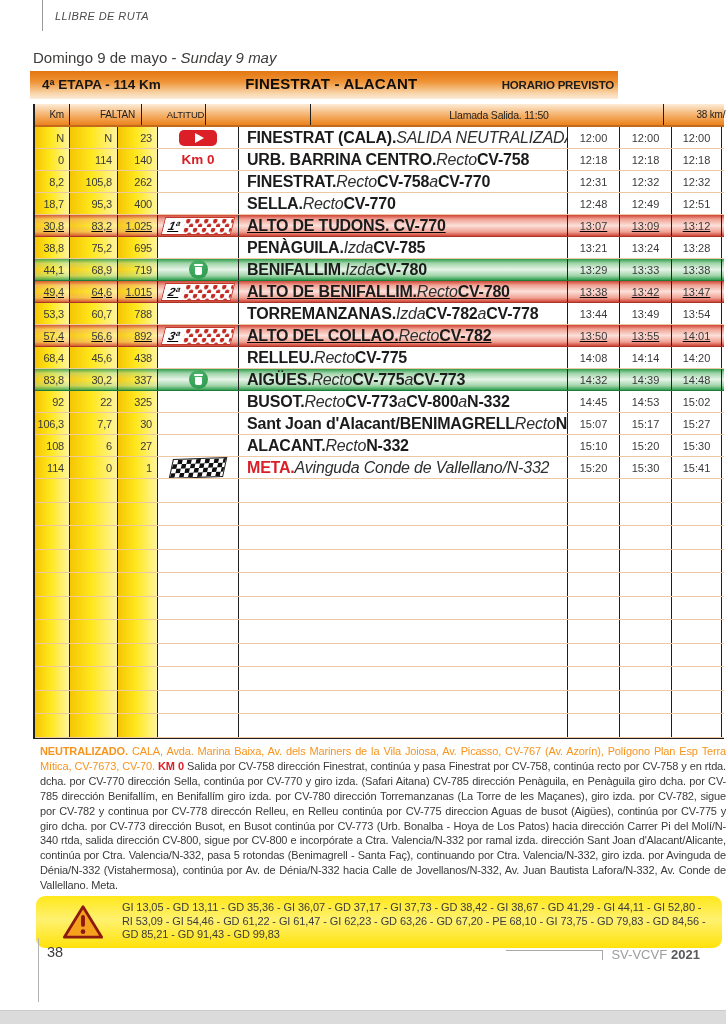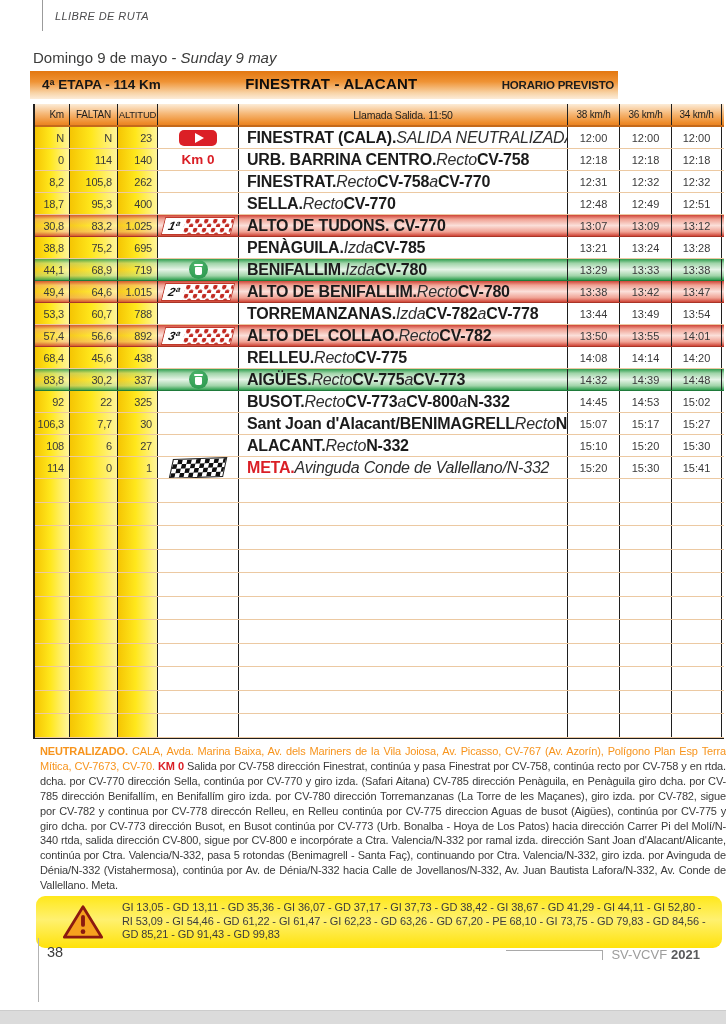--- a/index.html
+++ b/index.html
@@ -21,33 +21,33 @@
   .stage-bar .cellwrap{display:flex;width:100%;align-items:baseline;padding-bottom:3px;}
   .stage-left{font-weight:bold;font-size:13.5px;color:#161616;padding-left:12px;white-space:nowrap;}
   .stage-center{flex:1;text-align:center;font-weight:bold;font-size:15px;color:#0d0d0d;letter-spacing:.2px;}
   .stage-right{font-weight:bold;font-size:11.5px;color:#1c1c1c;padding-right:4px;white-space:nowrap;letter-spacing:-0.2px;}
 
   
   .rtable{position:absolute;left:33px;top:104px;width:689px;height:634px;
     border-left:2px solid #1f1f1f;display:flex;flex-direction:column;border-bottom:1px solid #1f1f1f;}
   .trow{display:grid;grid-template-columns:35px 48px 40px 81px 329px 52px 52px 50px;height:22px;box-sizing:border-box;border-bottom:1px solid #ecc9a2;}
   .trow.hdr{height:23px;border-bottom:2px solid #c4691a;
-    background:linear-gradient(180deg,#fcecd8 0%,#f6b979 45%,#ee8c2b 90%,#e98324 100%);}
+    background:linear-gradient(180deg,#fcecd8 0%,#f6b979 45%,#ee8c2b 90%,#e98324 100%);gap:24px;}
   .tcell{box-sizing:border-box;border-right:1px solid #1f1f1f;overflow:hidden;display:flex;align-items:center;}
   .hdr .tcell{font-size:10px;color:#1d1d1d;justify-content:center;font-weight:normal;letter-spacing:-0.2px;}
   .hdr .tcell.numh{justify-content:flex-end;padding-right:5px;}
   .hdr .tcell.icoh{justify-content:center;}
   .num{justify-content:flex-end;padding-right:5px;font-size:11px;color:#3a3a3a;letter-spacing:-0.2px;
     background:linear-gradient(90deg,#f5c503 0%,#ffe71c 45%,#fff59d 100%);}
   .ico{justify-content:center;}
   .desc{padding-left:8px;font-size:16px;color:#1b1b1b;white-space:nowrap;letter-spacing:-0.2px;}
   .time{justify-content:center;font-size:11px;color:#3a3a3a;}
   
   .trow.climb{border-bottom:1px solid #a93527;
-    background:linear-gradient(180deg,#cf4436 0%,#f0a294 20%,#fbdfd9 50%,#f0a294 80%,#cf4436 100%);}
+    background:linear-gradient(180deg,#cf4436 0%,#f0a294 20%,#fbdfd9 50%,#f0a294 80%,#cf4436 100%);text-decoration:underline;}
   .trow.waste{border-bottom:1px solid #1f7a3a;
     background:linear-gradient(180deg,#2e9e4f 0%,#9fd4a8 20%,#e6f4e7 50%,#9fd4a8 80%,#2e9e4f 100%);}
   .trow.climb .num{background:
     linear-gradient(180deg,rgba(207,68,54,.85) 0%,rgba(240,162,148,.45) 20%,rgba(251,223,217,.12) 50%,rgba(240,162,148,.45) 80%,rgba(207,68,54,.85) 100%),
     linear-gradient(90deg,#f5c503 0%,#ffe71c 45%,#fff59d 100%);}
   .trow.waste .num{background:
     linear-gradient(180deg,rgba(46,158,79,.85) 0%,rgba(159,212,168,.45) 20%,rgba(230,244,231,.12) 50%,rgba(159,212,168,.45) 80%,rgba(46,158,79,.85) 100%),
     linear-gradient(90deg,#f5c503 0%,#ffe71c 45%,#fff59d 100%);}
   .emptyzone{flex:1;display:flex;flex-direction:column;}
   .emptyzone .trow{flex:1;height:auto;}

